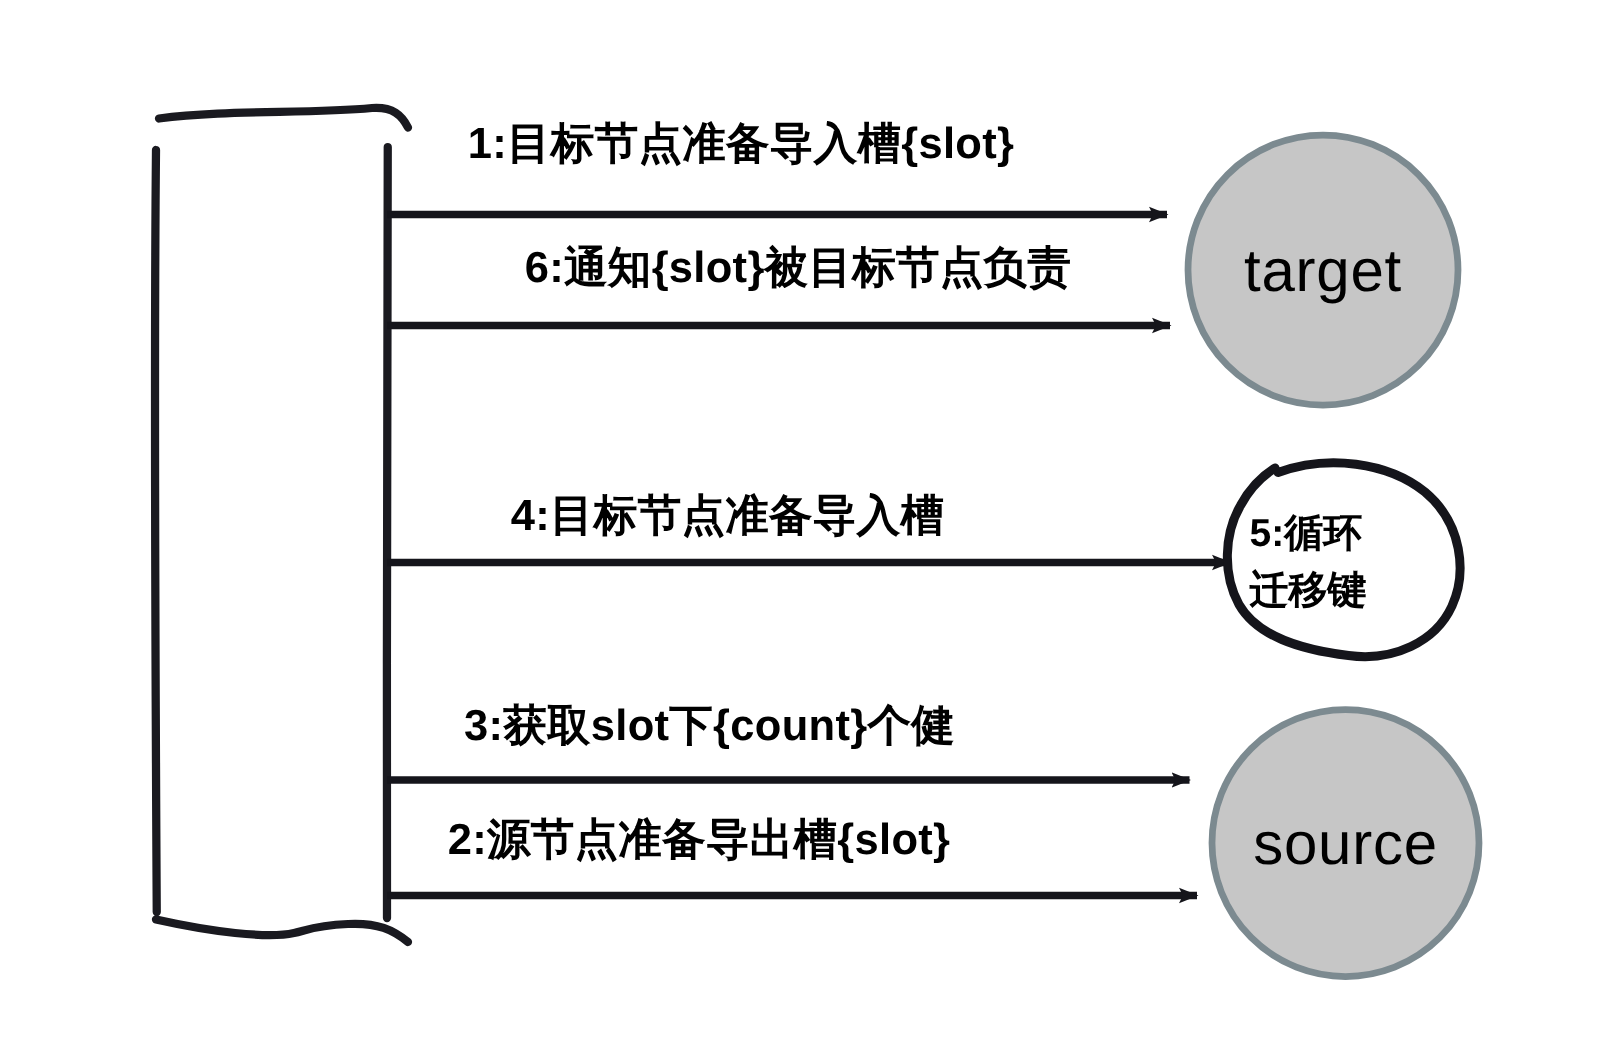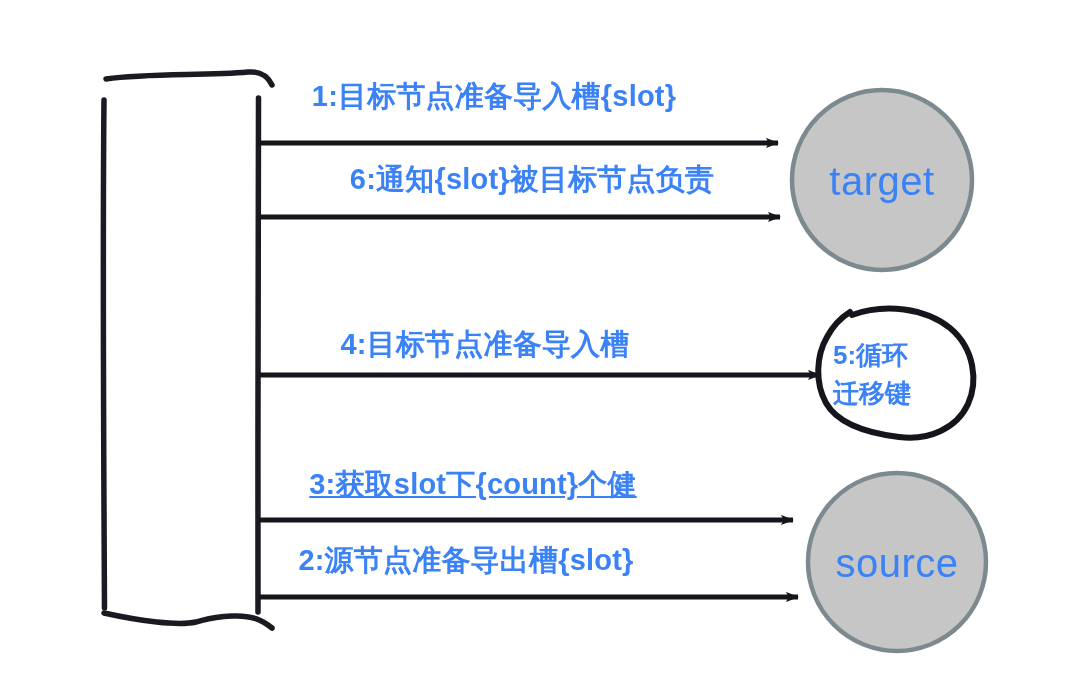--- a/index.html
+++ b/index.html
@@ -22,21 +22,21 @@
     position: absolute;
     left: 0;
     top: 0;
     width: 1080px;
     height: 694px;
   }
 
   
   .txt {
     position: absolute;
-    color: #3b82f6;
+    color: #000000;
     white-space: nowrap;
     line-height: 1;
   }
 
   .actor-label {
     font-size: 40px;
     letter-spacing: 0.5px;
     transform: translate(-50%, -50%);
   }
 
@@ -113,21 +113,21 @@
   <div class="txt actor-label" style="left:897px; top:563px;">source</div>
 
   <div class="txt actor-label" style="left:882px; top:181px;">target</div>
 
   <div class="txt msg-label" style="left:494px; top:82px;">1:目标节点准备导入槽{slot}</div>
 
   <div class="txt msg-label" style="left:489px; top:165px;margin-left:43px;">6:通知{slot}被目标节点负责</div>
 
   <div class="txt msg-label" style="left:485px; top:330px;">4:目标节点准备导入槽</div>
 
-  <div class="txt msg-label" style="left:473px; top:470px;text-decoration:underline;">3:获取slot下{count}个健</div>
+  <div class="txt msg-label" style="left:473px; top:470px;">3:获取slot下{count}个健</div>
 
   <div class="txt msg-label" style="left:466px; top:546px;">2:源节点准备导出槽{slot}</div>
 
   <div class="txt loop-label" style="left:898px; top:337px;">
     <span>5:循环</span>
     <span>迁移键</span>
   </div>
 
 </div>
 

